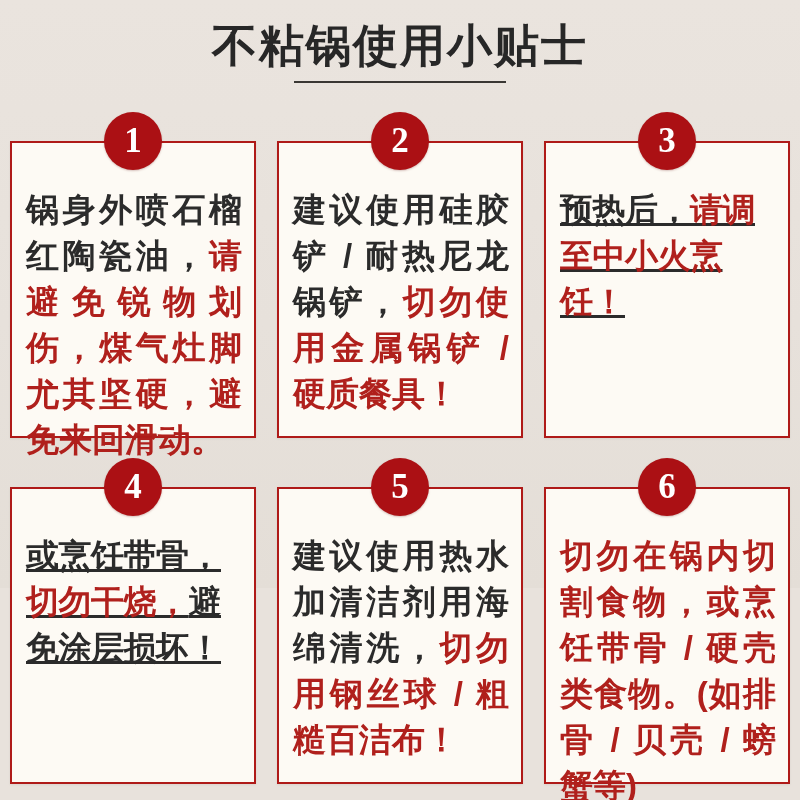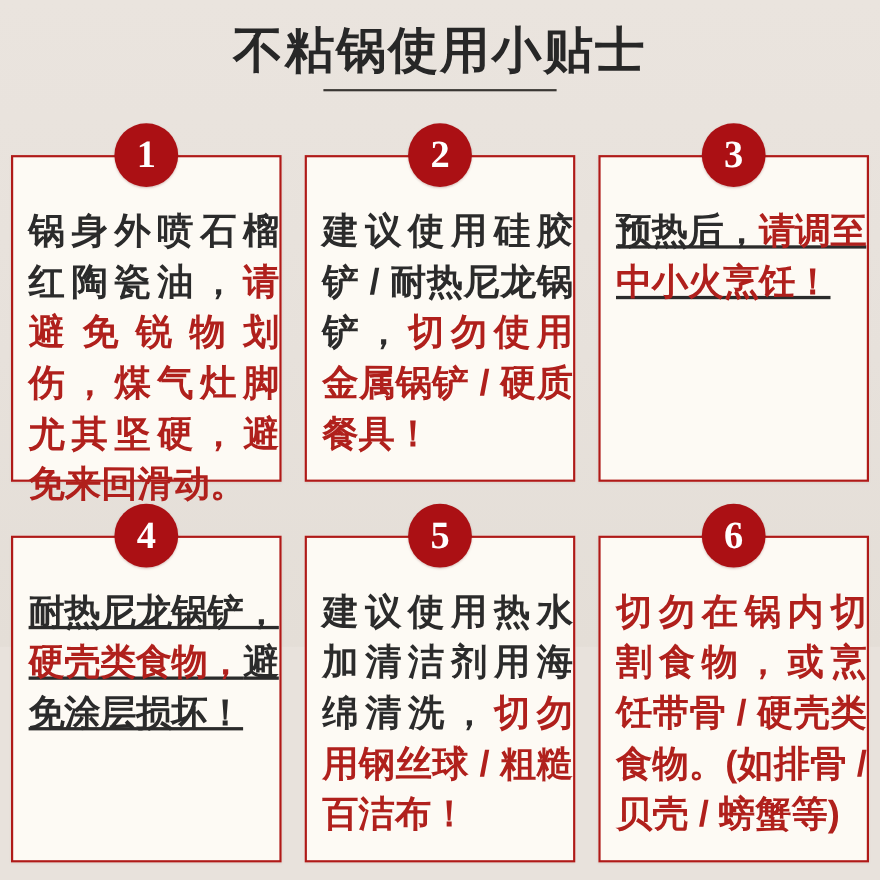--- a/index.html
+++ b/index.html
@@ -101,21 +101,21 @@
     line-height: 1;
     font-family: "Liberation Serif", "DejaVu Serif", serif;
     z-index: 5;
     box-shadow: 0 1px 2px rgba(100,20,20,0.25);
   }
   .badge span { display: block; transform: translateY(-1px); }
 
   .card-body {
     position: absolute;
     left: 14px;
-    right: 0;
+    right: 12px;
     top: 44px;
     font-size: 33px;
     line-height: 46px;
     font-weight: bold;
     color: #2b2b2b;
     letter-spacing: 0px;
     word-break: break-all;
   }
   .card-body.justify {
     text-align: justify;
@@ -163,21 +163,21 @@
       <div class="card">
         <div class="card-body tight"><span class="dk">预热后，</span><span class="hl">请调至中小火烹饪！</span></div>
       </div>
       <div class="badge">
         <span>3</span>
       </div>
     </div>
 
     <div class="cell">
       <div class="card">
-        <div class="card-body tight"><span class="dk">耐热尼龙锅铲，</span><span class="hl">硬壳类食物，</span><span class="dk">避免涂层损坏！</span></div>
+        <div class="card-body tight"><span class="dk">或烹饪带骨，</span><span class="hl">切勿干烧，</span><span class="dk">避免涂层损坏！</span></div>
       </div>
       <div class="badge">
         <span>4</span>
       </div>
     </div>
 
     <div class="cell">
       <div class="card">
         <div class="card-body justify"><span class="dk">建议使用热水加清洁剂用海绵清洗，</span><span class="hl">切勿用钢丝球 / 粗糙百洁布！</span></div>
       </div>

